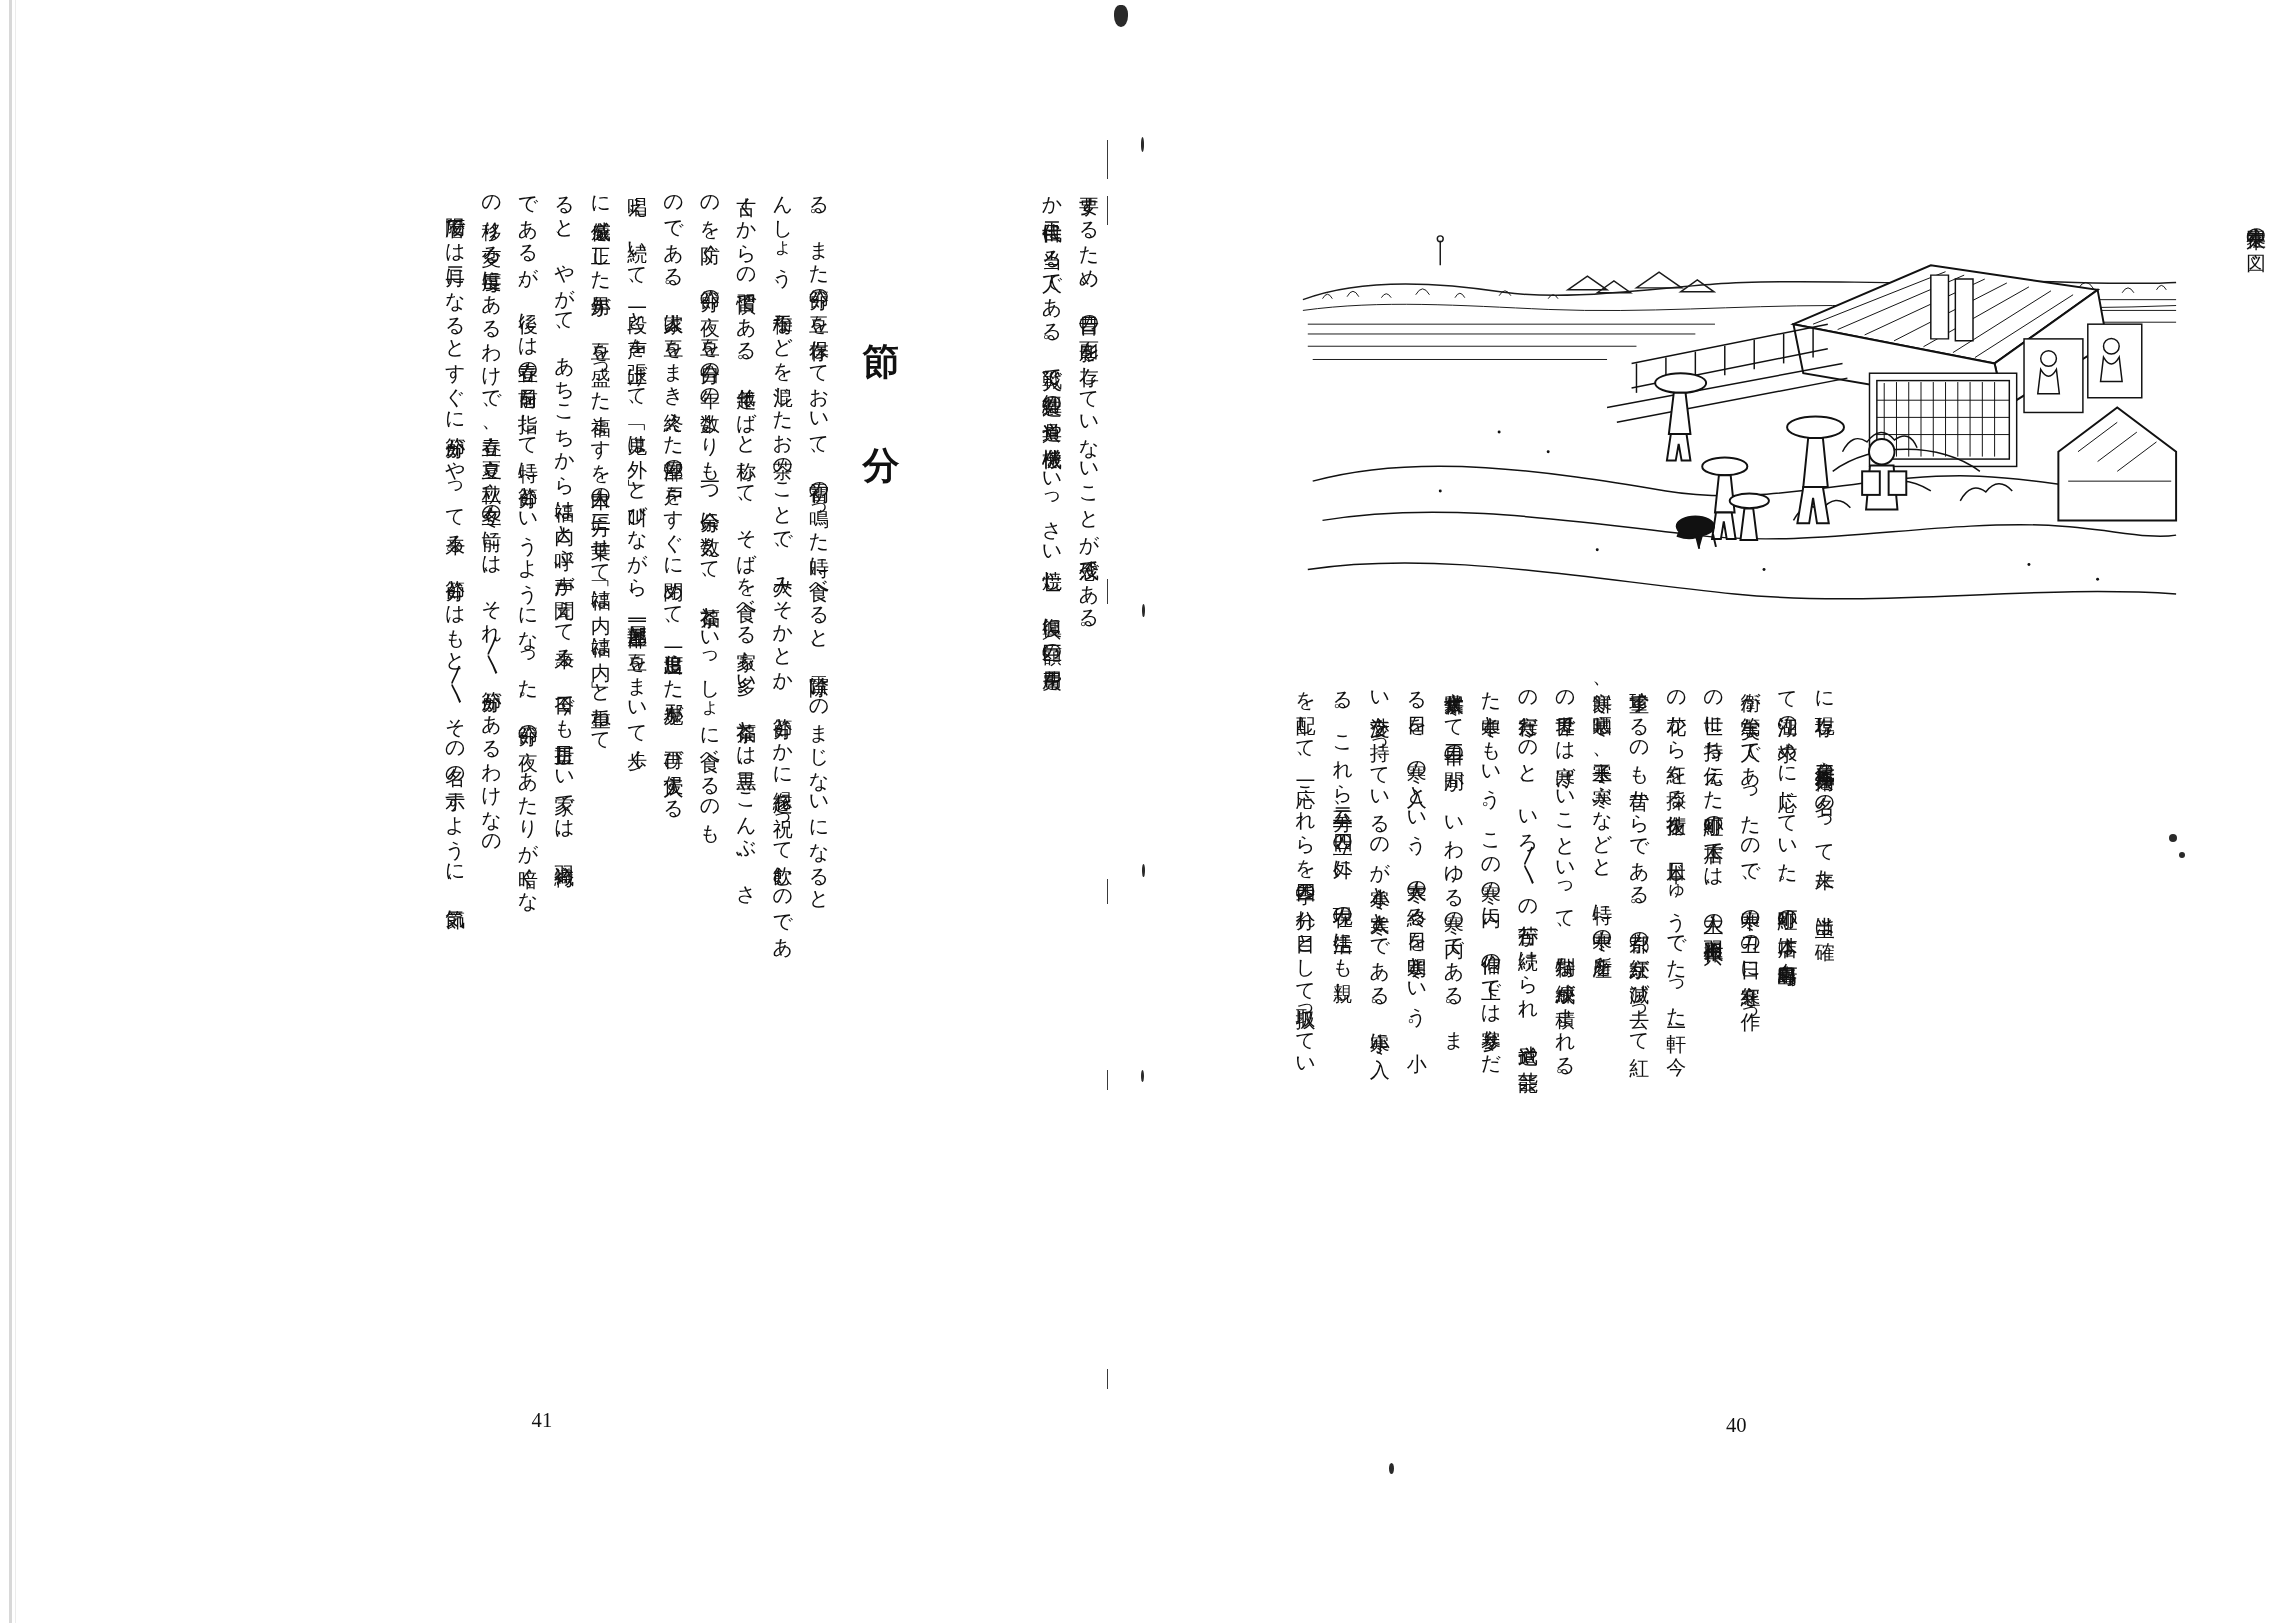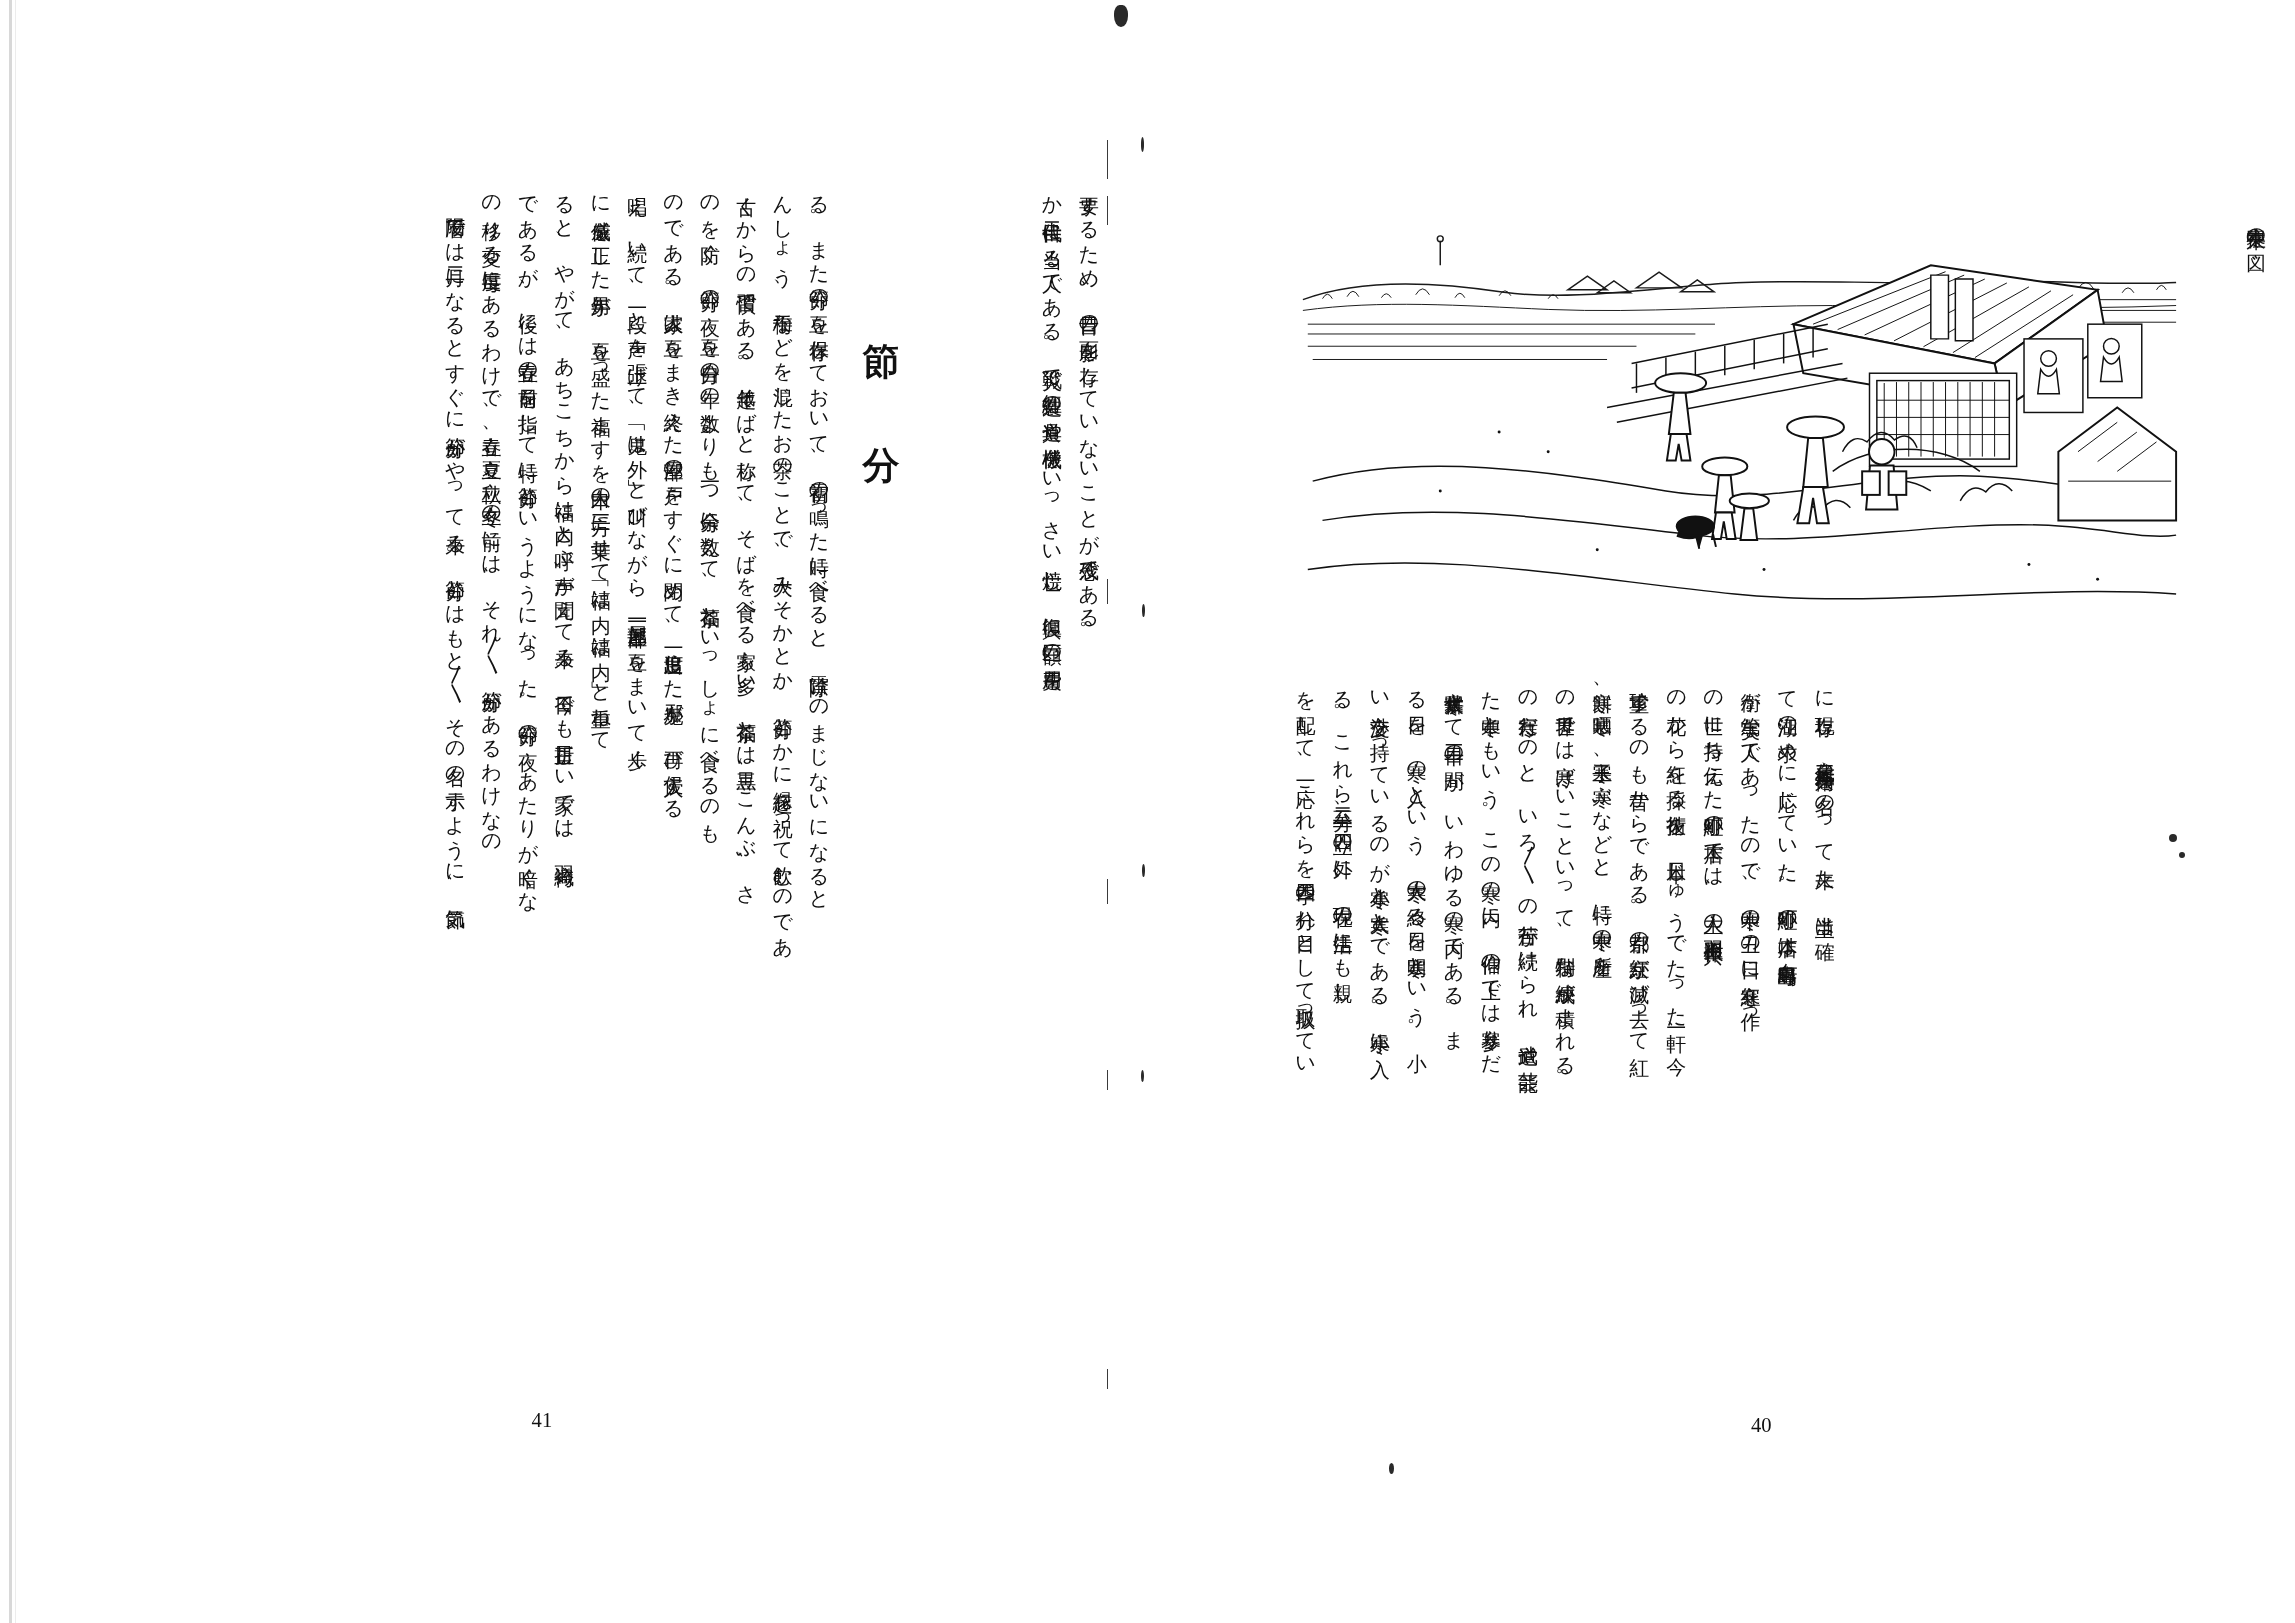--- a/index.html
+++ b/index.html
@@ -114,21 +114,20 @@
     white-space: pre-line;
     font-family: "Liberation Serif", "DejaVu Serif", serif;
   }
 
   .pageno-right {
     position: absolute;
     left: 558px;
     top: 1414px;
     font-size: 20.6px;
     font-family: "Liberation Serif", "DejaVu Serif", serif;
-    margin-left: 25px;
   }
 
   
   .page-left {
     position: absolute;
     left: 19.6px;
     top: 0;
     width: 1124px;
     height: 1623px;
   }

